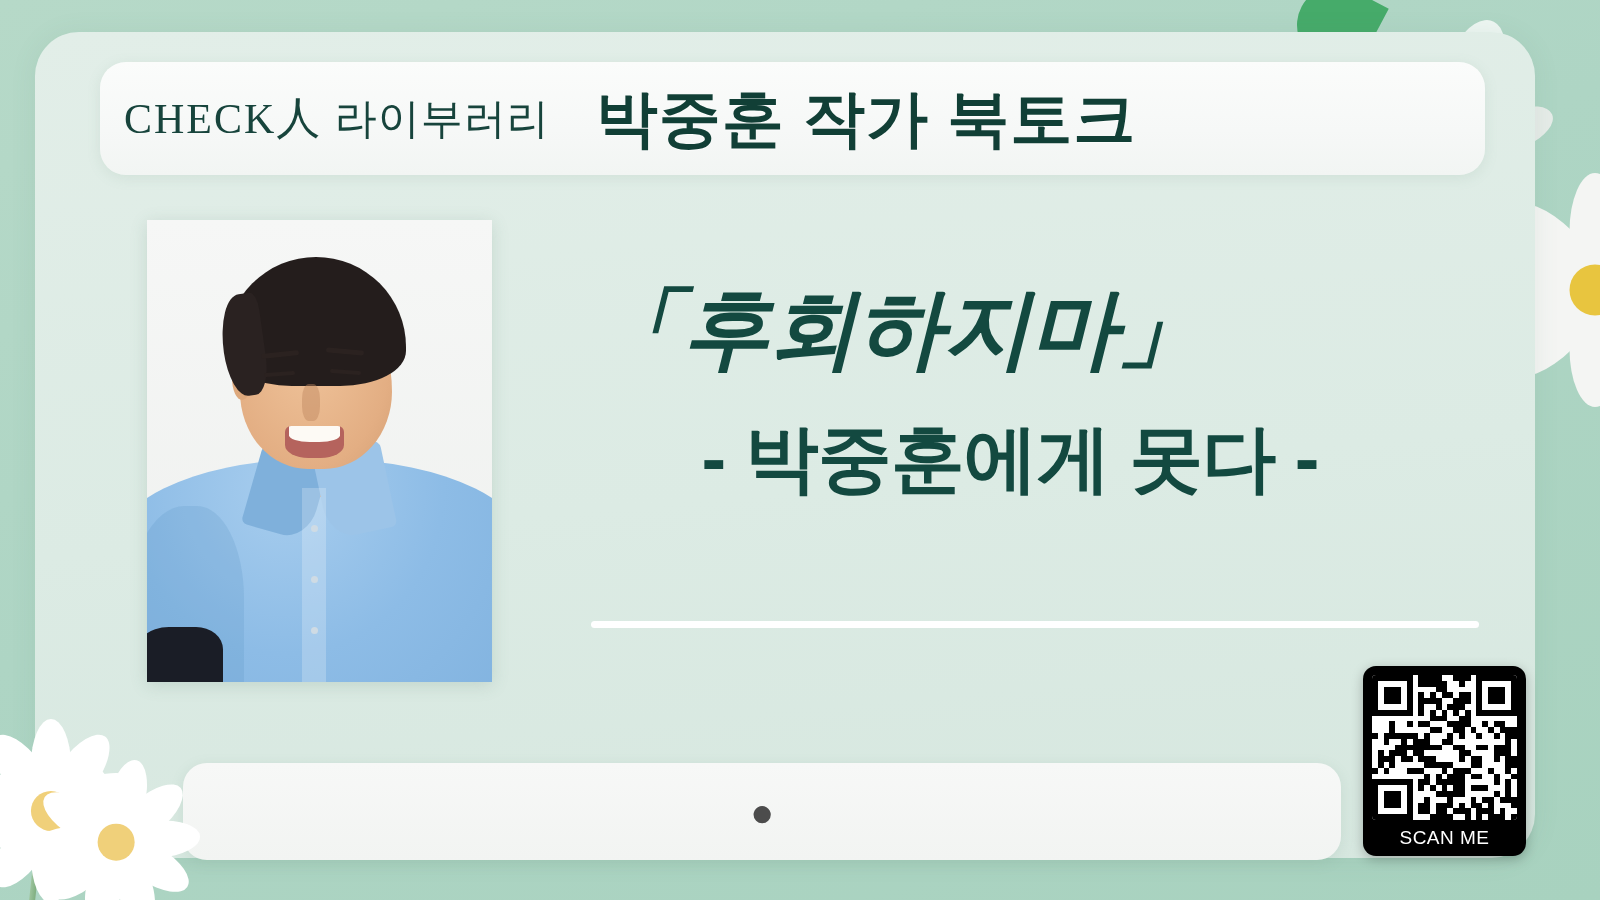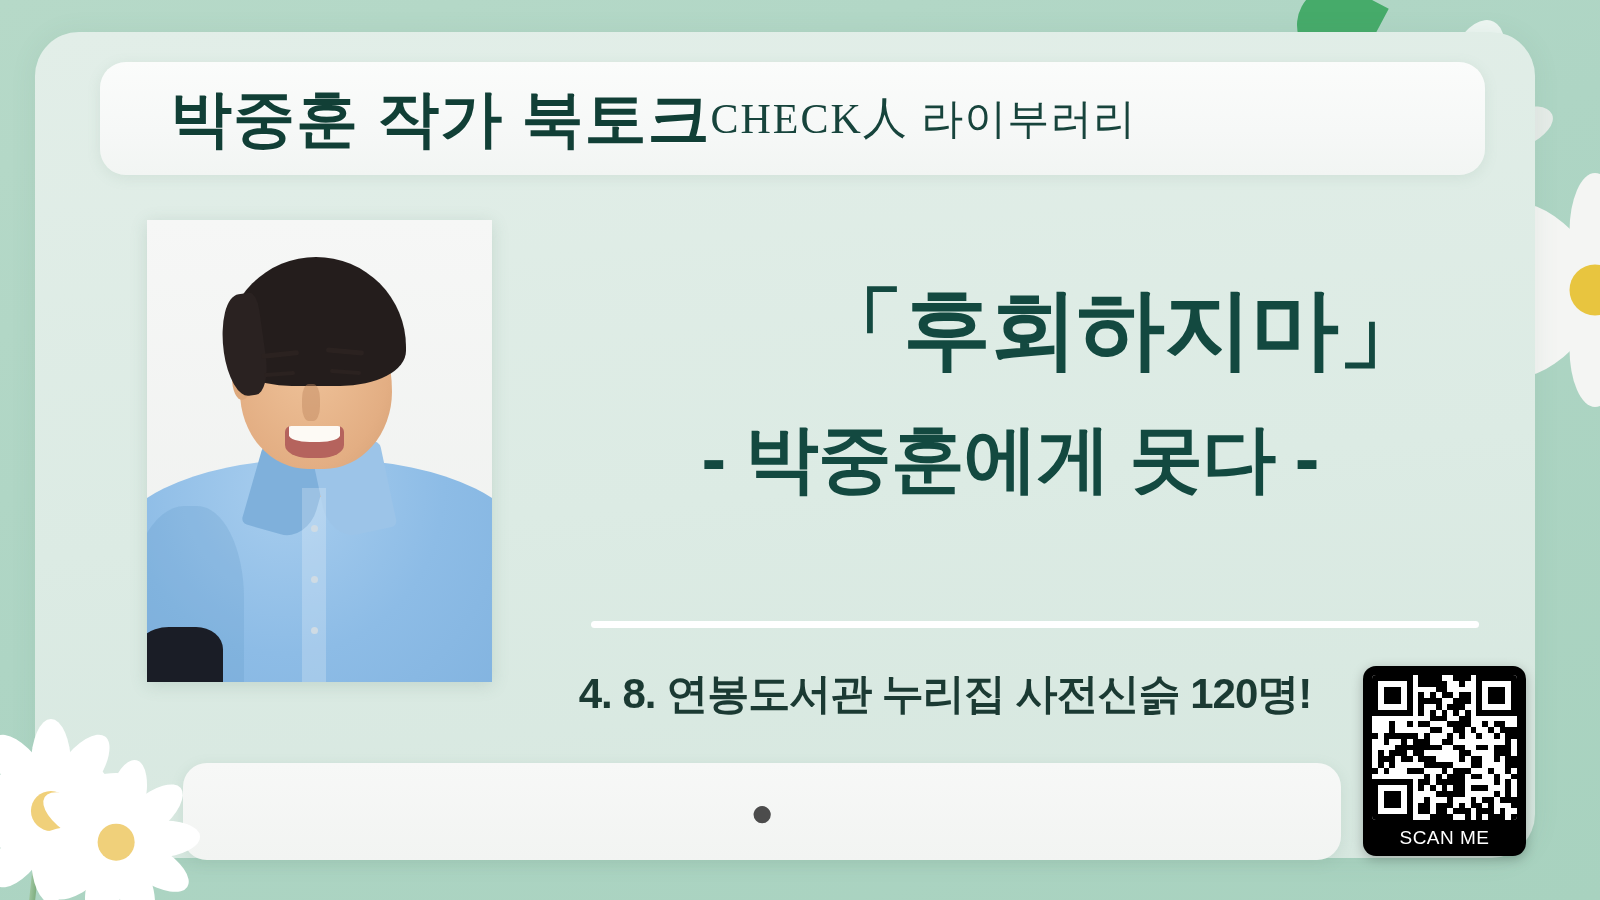--- a/index.html
+++ b/index.html
@@ -166,25 +166,26 @@
   }
   #ph-teeth { position:absolute; left:6%; top:0; width:88%; height:52%; background:#fdfaf5; border-radius:0 0 40% 40%; }
   #ph-knee {
     left:-4%; top:88%; width:26%; height:16%;
     background:#1a1d26; border-radius:40% 30% 0 0;
   }
 
   
   #main-title {
     position:absolute; left:560px; top:248px; width:830px;
-    text-align:right;
+    text-align:left;
     font-size:88px; font-weight:bold;
     color:#134940; letter-spacing:-1px;
     line-height:1.12;
     white-space:nowrap;
+    font-style:italic;
   }
   #sub-title {
     position:absolute; left:560px; top:378px; width:830px;
     text-align:center;
     font-size:74px; font-weight:bold;
     color:#134940; letter-spacing:-1px;
     white-space:nowrap;
   }
   #hashtags {
     position:absolute; left:560px; top:514px; width:880px;
@@ -298,25 +299,25 @@
     <span class="p" style="transform:translate(-50%,-100%) rotate(206deg)"></span>
     <span class="p" style="transform:translate(-50%,-100%) rotate(278deg)"></span>
     <span class="core" style="background:#eef0ee;"></span>
   </div>
   <div class="deco leaf-pale" style="left:1330px; top:560px; width:54px; height:54px; transform:rotate(150deg); opacity:.6;"></div>
   <div class="deco leaf-pale" style="left:1248px; top:790px; width:50px; height:44px; transform:rotate(200deg); opacity:.7;"></div>
 
   <div id="inner">
 
     <div id="header-card">
-      <div id="event-title">박중훈 작가 북토크</div>
       <div id="brand">
         <span>CHECK</span><span class="cjk">人</span>
         <span class="kr">라이부러리</span>
       </div>
+      <div id="event-title">박중훈 작가 북토크</div>
     </div>
 
     <div id="portrait-wrap">
       <div id="portrait">
         <div class="ph" id="ph-bg"></div>
         <div class="ph" id="ph-shirt"></div>
         <div class="ph" id="ph-shirt-shadowL"></div>
         <div class="ph" id="ph-knee"></div>
         <div class="ph" id="ph-neck"></div>
         <div class="ph" id="ph-collarL"></div>
@@ -336,21 +337,20 @@
         <div class="ph" id="ph-nose"></div>
         <div class="ph" id="ph-mouth">
             <span id="ph-teeth"></span>
           </div>
       </div>
     </div>
 
     <div id="main-title">「후회하지마」</div>
     <div id="sub-title">- 박중훈에게 못다 -</div>
     <div id="divider"></div>
-    <div id="prereg">4. 8. 연봉도서관 누리집 사전신슭 120명!</div>
 
     <div id="bottom-bar">
       <span id="bb-dot">●</span>
     </div>
 
     <div id="qr-block">
       <div id="qr-canvas">
           <i></i>
           <i></i>
           <i></i>

